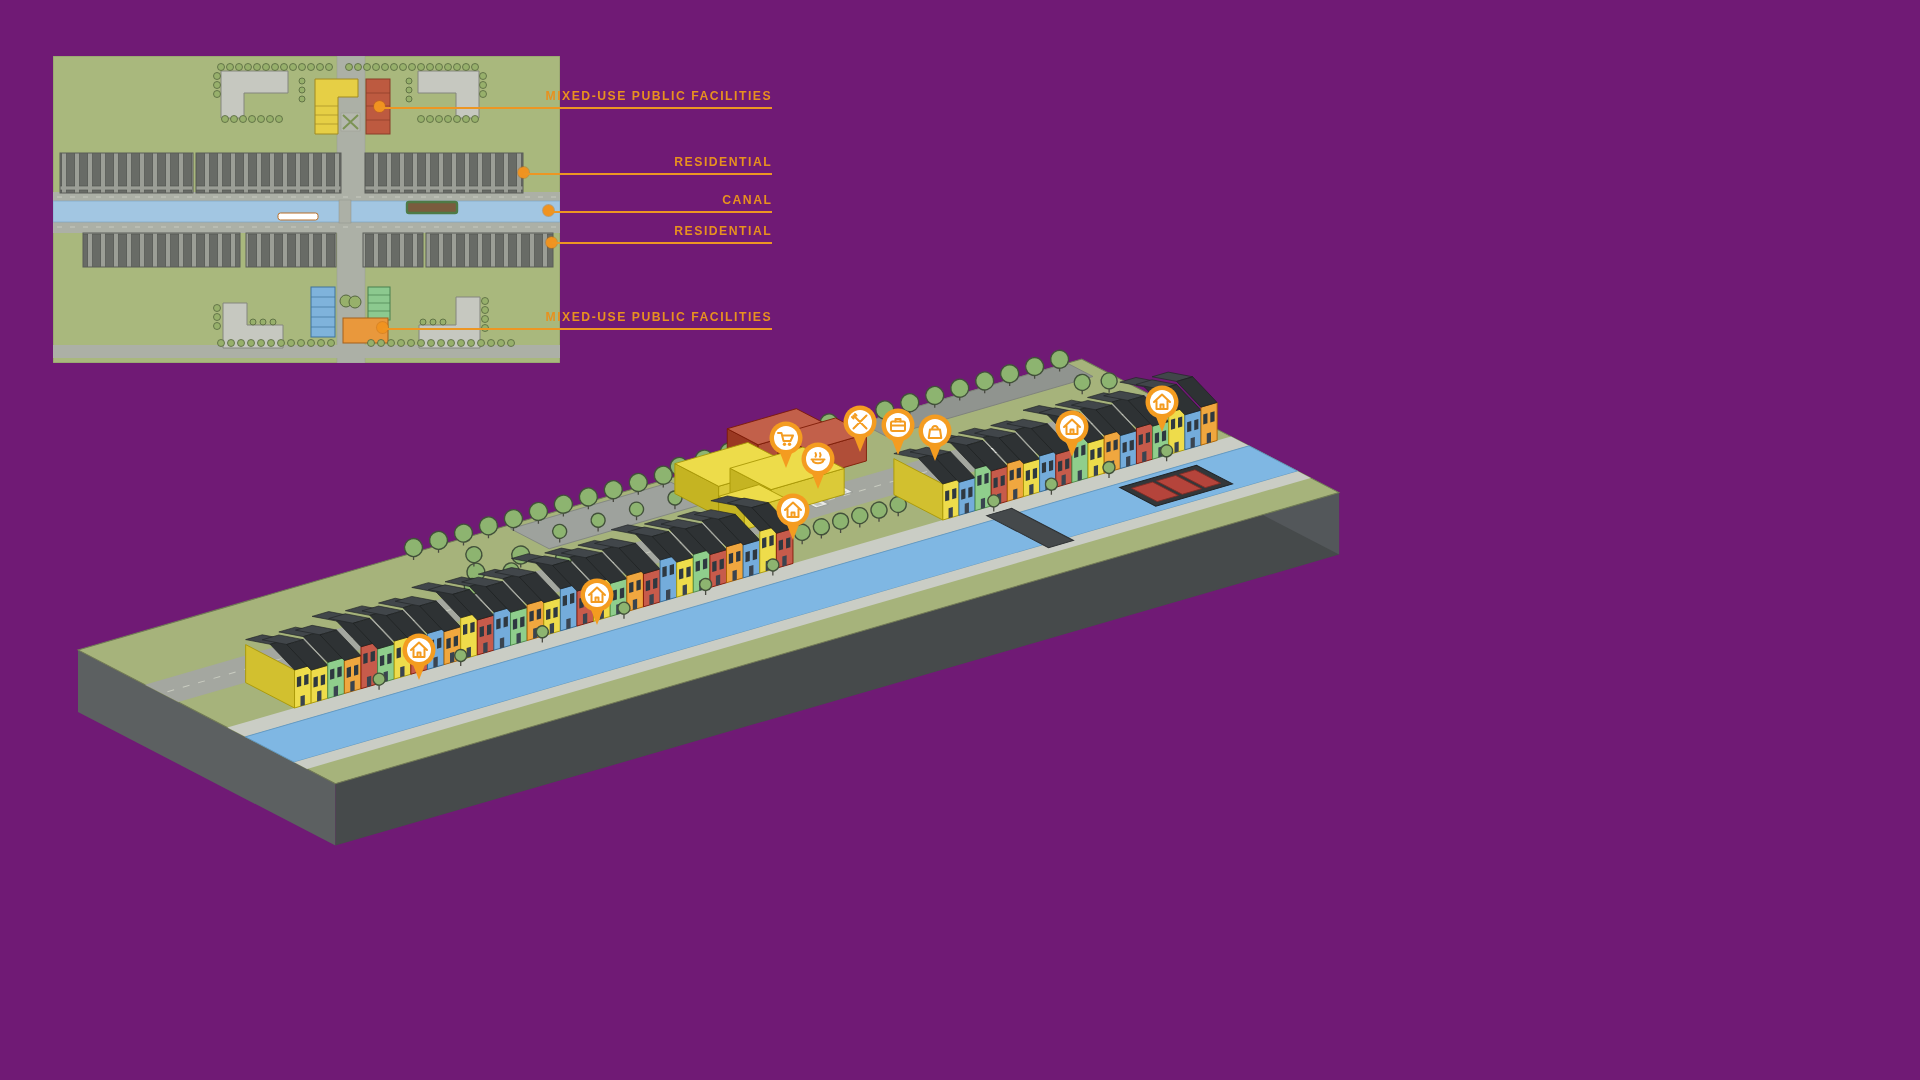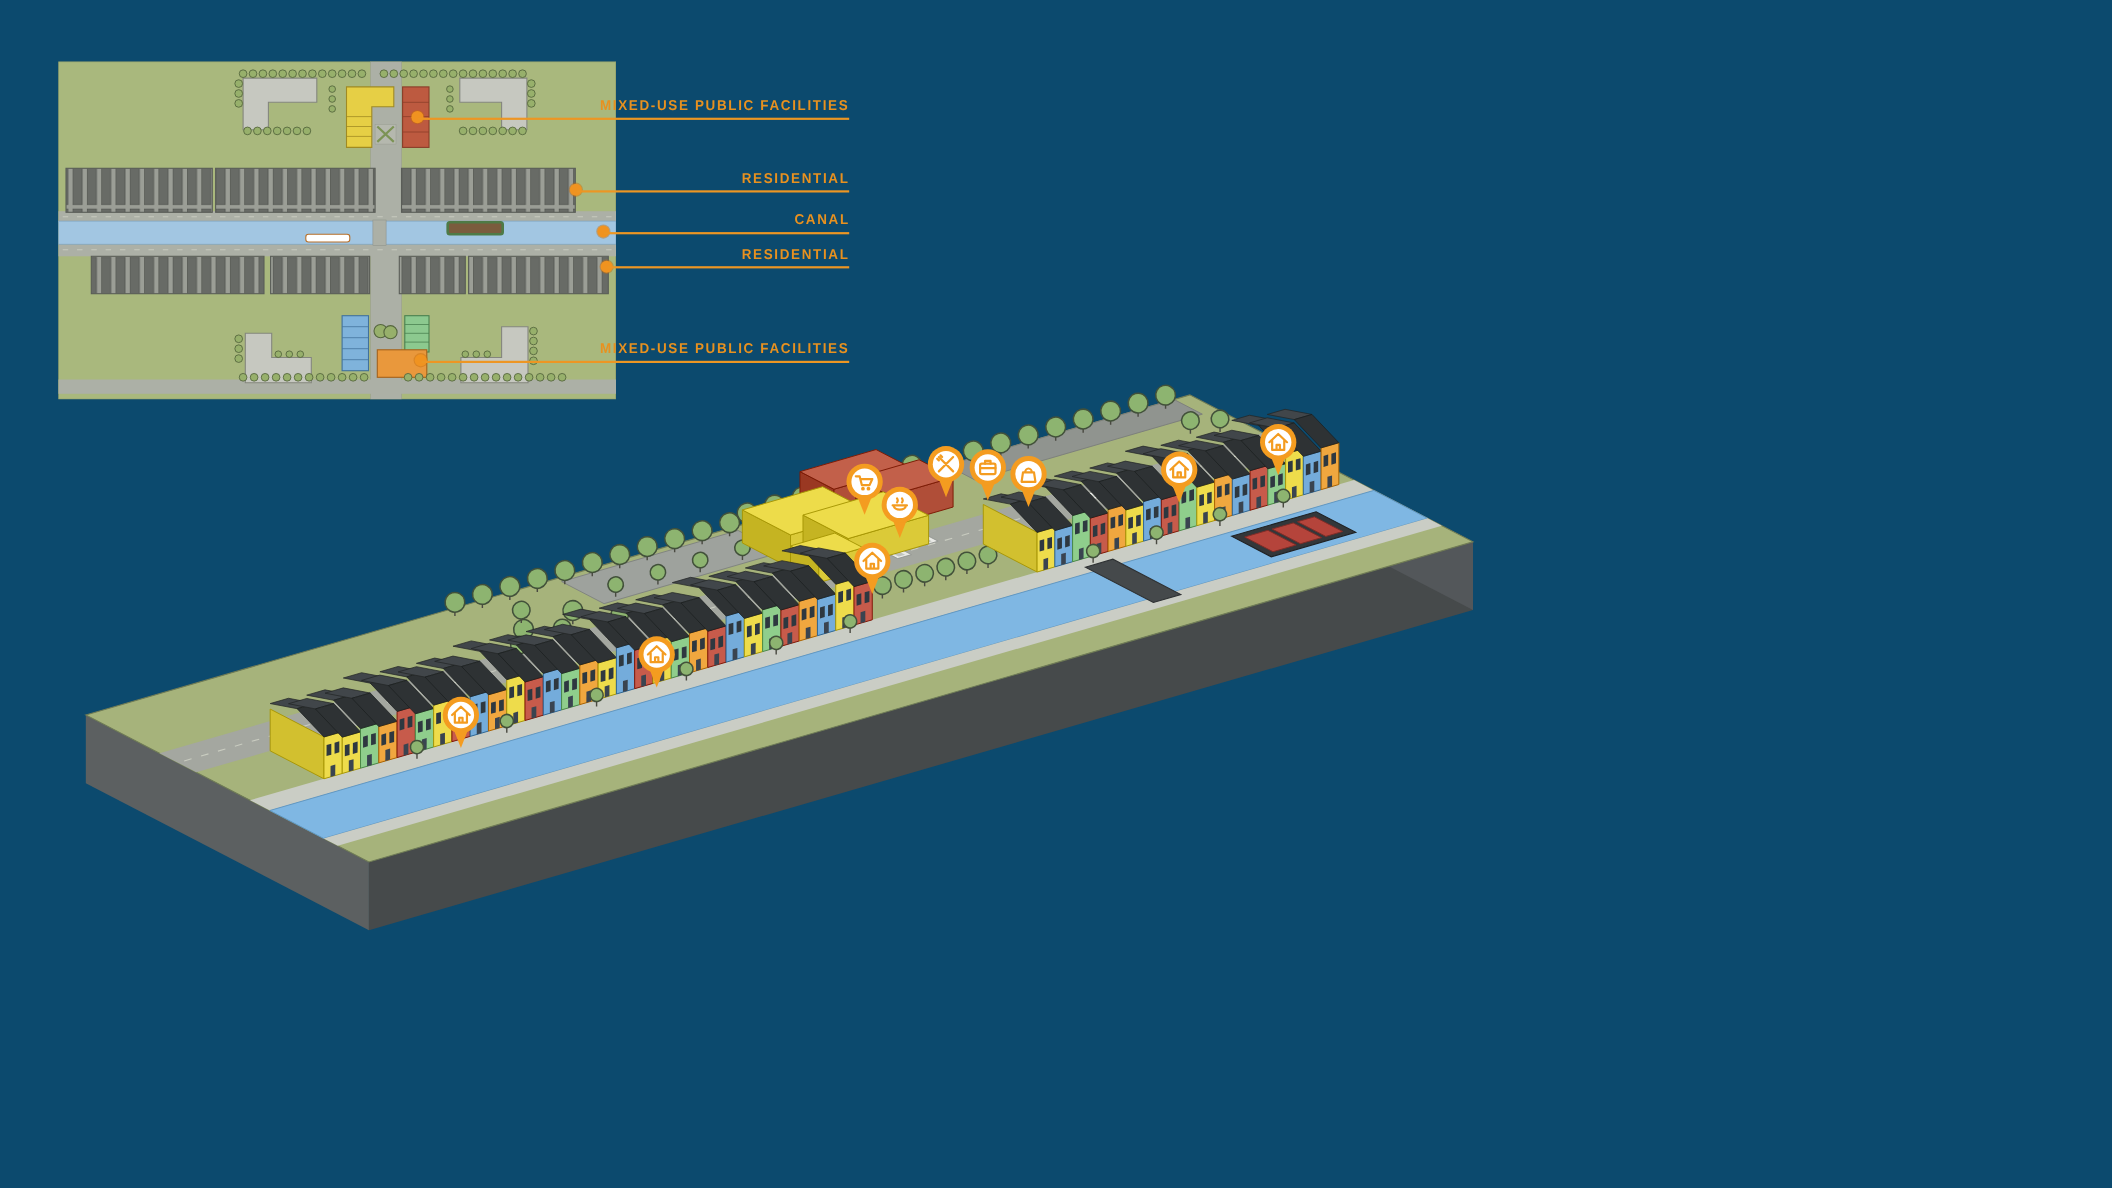--- a/index.html
+++ b/index.html
@@ -1,18 +1,18 @@
 <!DOCTYPE html>
 <html><head>
 <meta charset="utf-8">
 <style>
   html,body{margin:0;padding:0;background:#ffffff;}
   body{width:1920px;height:1080px;position:relative;overflow:hidden;
        font-family:"Liberation Sans", sans-serif;}
-  #canvas{position:absolute;inset:0;background:#0c4a6e;}
+  #canvas{position:absolute;inset:0;background:#701a75;}
   
   #plan-wrap{position:absolute;left:53px;top:56px;width:507px;height:307px;}
   
   .lead-line{position:absolute;height:2px;background:#ED9623;}
   .lead-dot{position:absolute;width:11px;height:11px;border-radius:50%;
             background:#F09320;box-shadow:0 0 0 1px rgba(200,110,10,.45);}
   .lead-label{position:absolute;right:1148px;color:#E8911F;font-weight:bold;
               font-size:13px;letter-spacing:1.6px;white-space:nowrap;
               transform:scaleX(.94);transform-origin:right;}
   .lr1 .lead-line{left:380px;top:107px;width:392px;}

